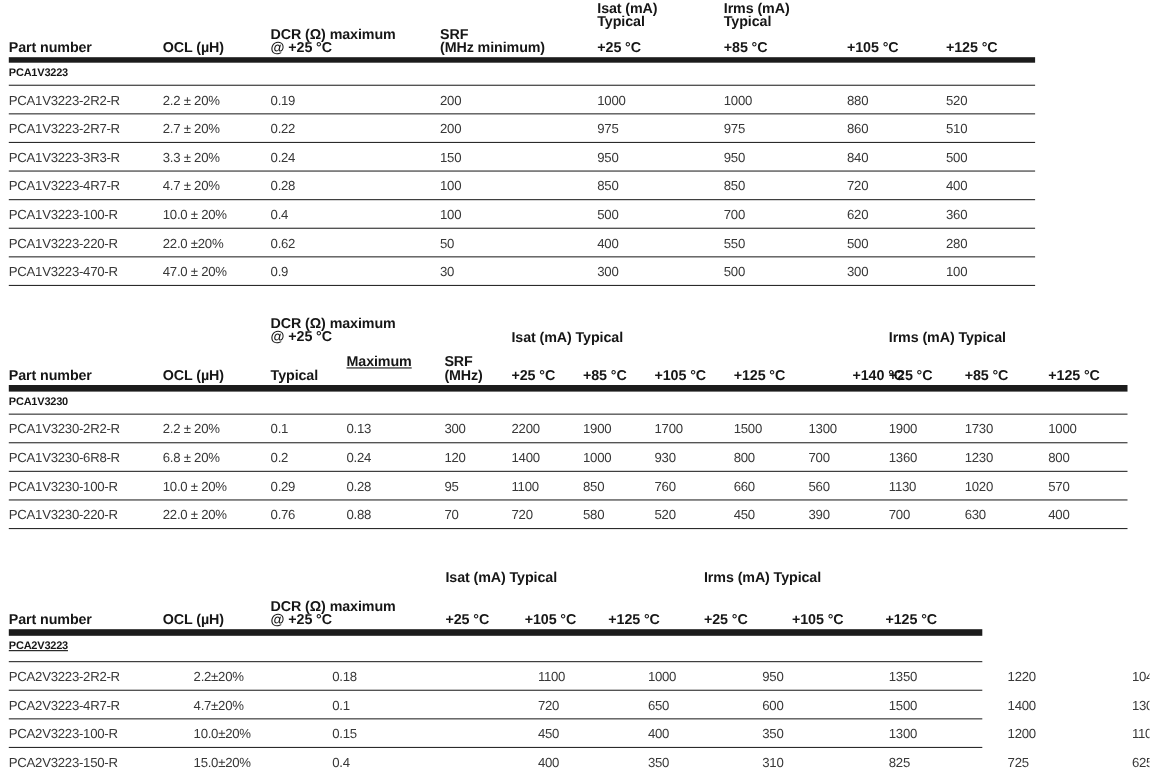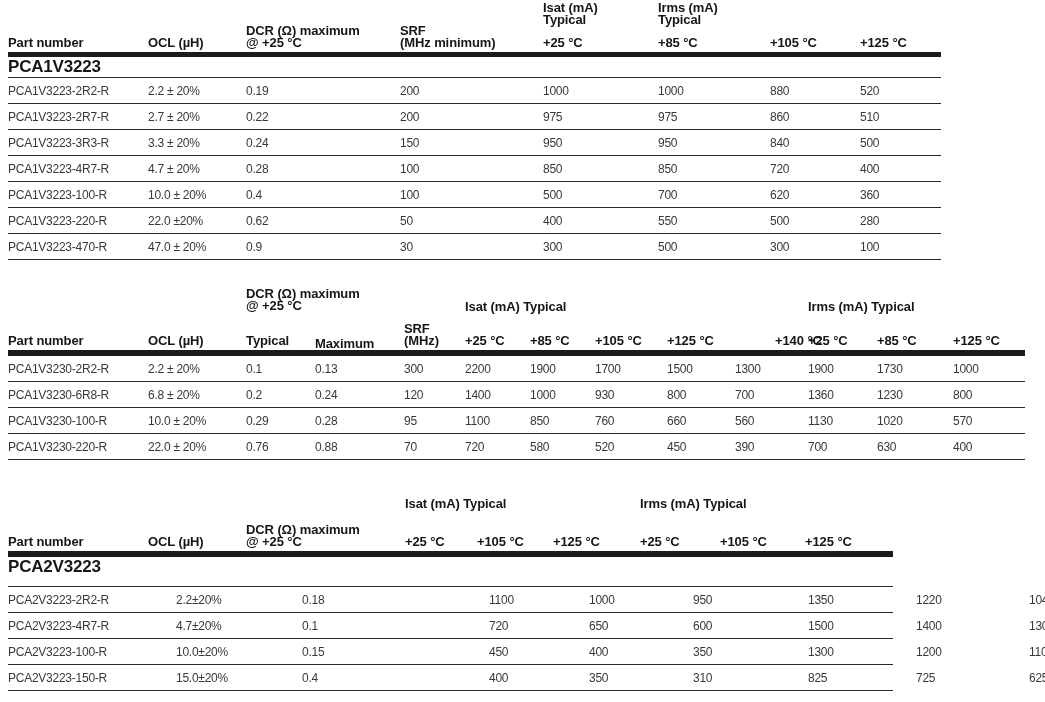--- a/index.html
+++ b/index.html
@@ -13,21 +13,21 @@
 
   .spec-table { position:relative; }
   .thead { position:relative; }
   .hl {
     position:absolute; font-weight:bold; font-size:13px; line-height:12px;
     white-space:nowrap; color:#161616; letter-spacing:-0.1px;
   }
   .stack { display:flex; flex-direction:column; }
   .thick-rule { background:#1c1c1c; }
   .section-row {
-    font-weight:bold; font-size:17px; color:#161616; letter-spacing:-0.2px;
+    font-weight:bold; font-size:10px; color:#161616; letter-spacing:-0.2px;
     height:21px; line-height:20px; border-bottom:1px solid #2b2b2b;
   }
   .trow {
     display:grid; height:26px; align-items:center;
     border-bottom:1px solid #2b2b2b;
     font-size:12px; color:#383838; letter-spacing:-0.25px;
   }
   .t1 { grid-template-columns:140px 98px 154px 143px 115px 112px 90px 81px; }
   .t2 { grid-template-columns:140px 98px 69px 89px 61px 65px 65px 72px 68px 73px 69px 76px 72px; }
   .t3 { grid-template-columns:140px 98px 159px 72px 76px 87px 80px 85px 88px;gap:28px; }
@@ -150,35 +150,36 @@
     <div class="thead" style="height:64px;">
       <span class="hl stack" style="left:238px; top:2px;">
         <span>DCR (Ω) maximum</span>
         <span>@ +25 °C</span>
       </span>
       <span class="hl" style="left:457px; top:15px;">Isat (mA) Typical</span>
       <span class="hl" style="left:800px; top:15px;">Irms (mA) Typical</span>
       <span class="hl" style="left:0; bottom:3px;">Part number</span>
       <span class="hl" style="left:140px; bottom:3px;">OCL (µH)</span>
       <span class="hl" style="left:238px; bottom:3px;">Typical</span>
-      <span class="hl" style="left:307px; bottom:0;">Maximum</span>
+      <span class="hl" style="left:307px; bottom:15px;text-decoration:underline;">Maximum</span>
       <span class="hl stack" style="left:396px; bottom:3px;">
         <span>SRF</span>
         <span>(MHz)</span>
       </span>
       <span class="hl" style="left:457px; bottom:3px;">+25 °C</span>
       <span class="hl" style="left:522px; bottom:3px;">+85 °C</span>
       <span class="hl" style="left:587px; bottom:3px;">+105 °C</span>
       <span class="hl" style="left:659px; bottom:3px;">+125 °C</span>
       <span class="hl" style="left:767px; bottom:3px;">+140 °C</span>
       <span class="hl" style="left:800px; bottom:3px;">+25 °C</span>
       <span class="hl" style="left:869px; bottom:3px;">+85 °C</span>
       <span class="hl" style="left:945px; bottom:3px;">+125 °C</span>
     </div>
     <div class="thick-rule" style="height:6px;"></div>
+    <div class="section-row">PCA1V3230</div>
     <div class="tbody">
 
         <div class="trow t2">
           <span class="cell">PCA1V3230-2R2-R</span>
           <span class="cell">2.2 ± 20%</span>
           <span class="cell">0.1</span>
           <span class="cell">0.13</span>
           <span class="cell">300</span>
           <span class="cell">2200</span>
           <span class="cell">1900</span>
@@ -251,21 +252,21 @@
         <span>@ +25 °C</span>
       </span>
       <span class="hl" style="left:397px; bottom:3px;">+25 °C</span>
       <span class="hl" style="left:469px; bottom:3px;">+105 °C</span>
       <span class="hl" style="left:545px; bottom:3px;">+125 °C</span>
       <span class="hl" style="left:632px; bottom:3px;">+25 °C</span>
       <span class="hl" style="left:712px; bottom:3px;">+105 °C</span>
       <span class="hl" style="left:797px; bottom:3px;">+125 °C</span>
     </div>
     <div class="thick-rule" style="height:6px;"></div>
-    <div class="section-row" style="height:30px; line-height:19px;">PCA2V3223</div>
+    <div class="section-row" style="height:24px; line-height:19px;text-decoration:underline;">PCA2V3223</div>
     <div class="tbody">
 
         <div class="trow t3">
           <span class="cell">PCA2V3223-2R2-R</span>
           <span class="cell">2.2±20%</span>
           <span class="cell">0.18</span>
           <span class="cell">1100</span>
           <span class="cell">1000</span>
           <span class="cell">950</span>
           <span class="cell">1350</span>

